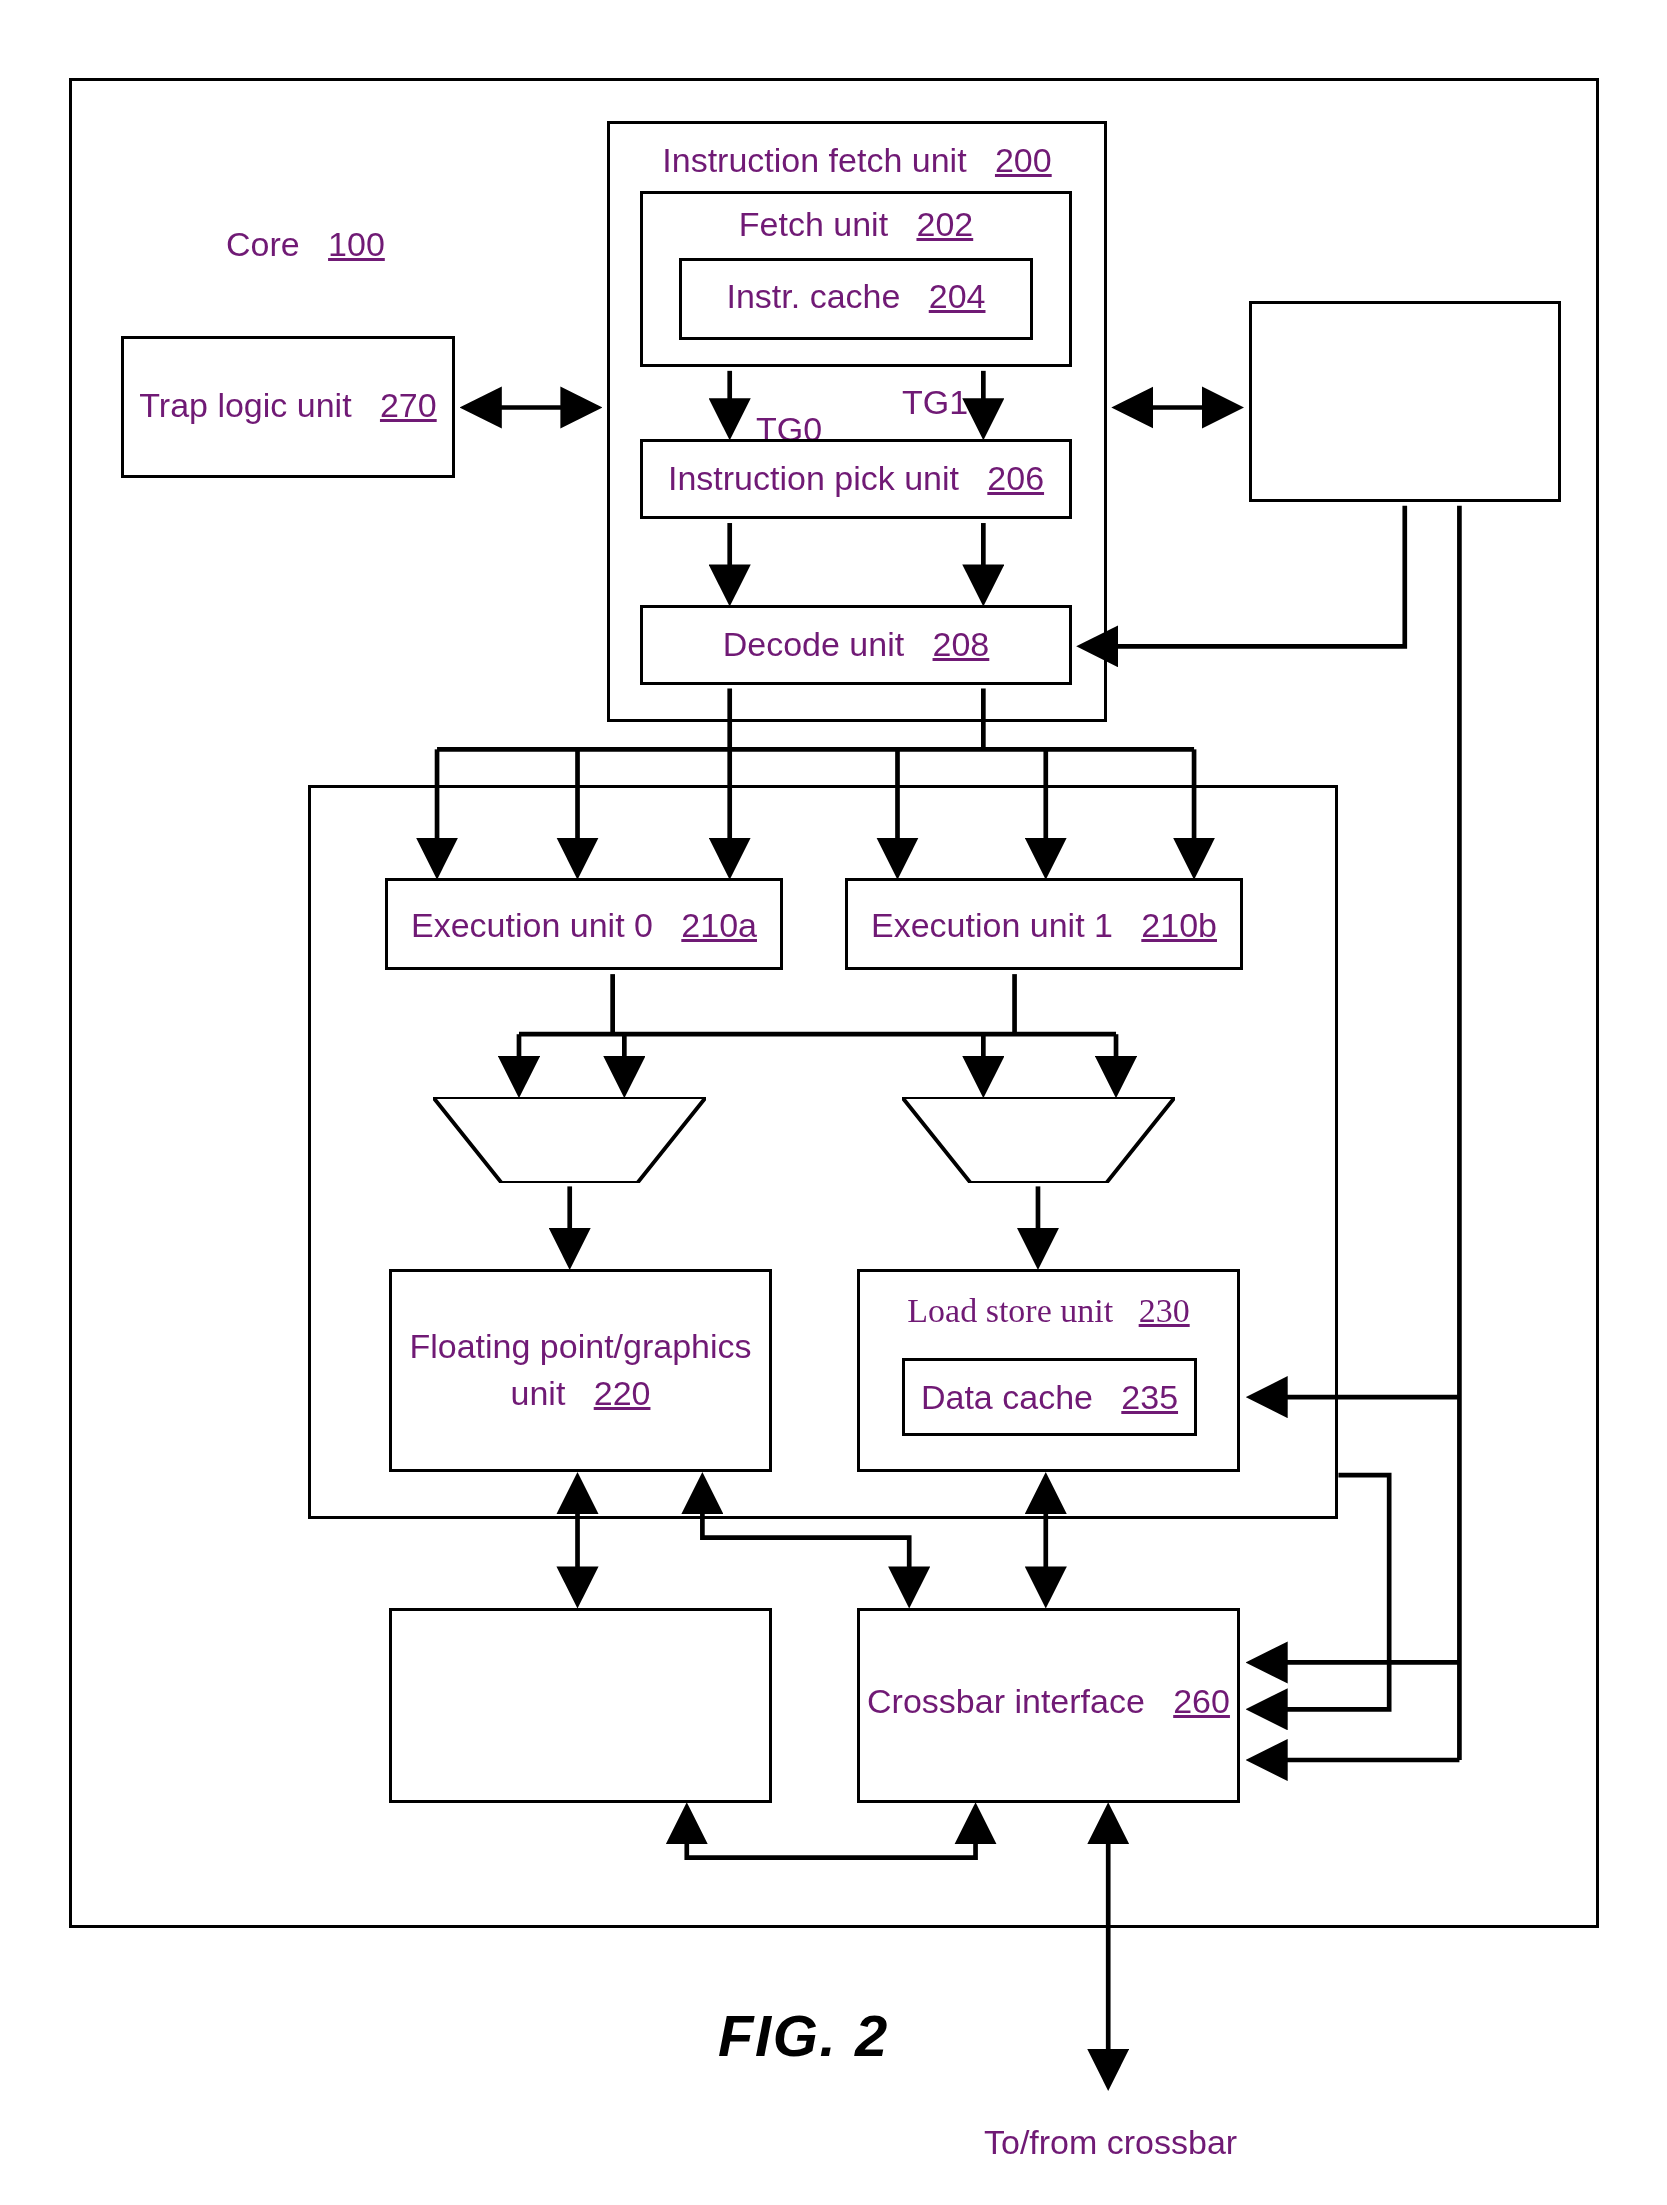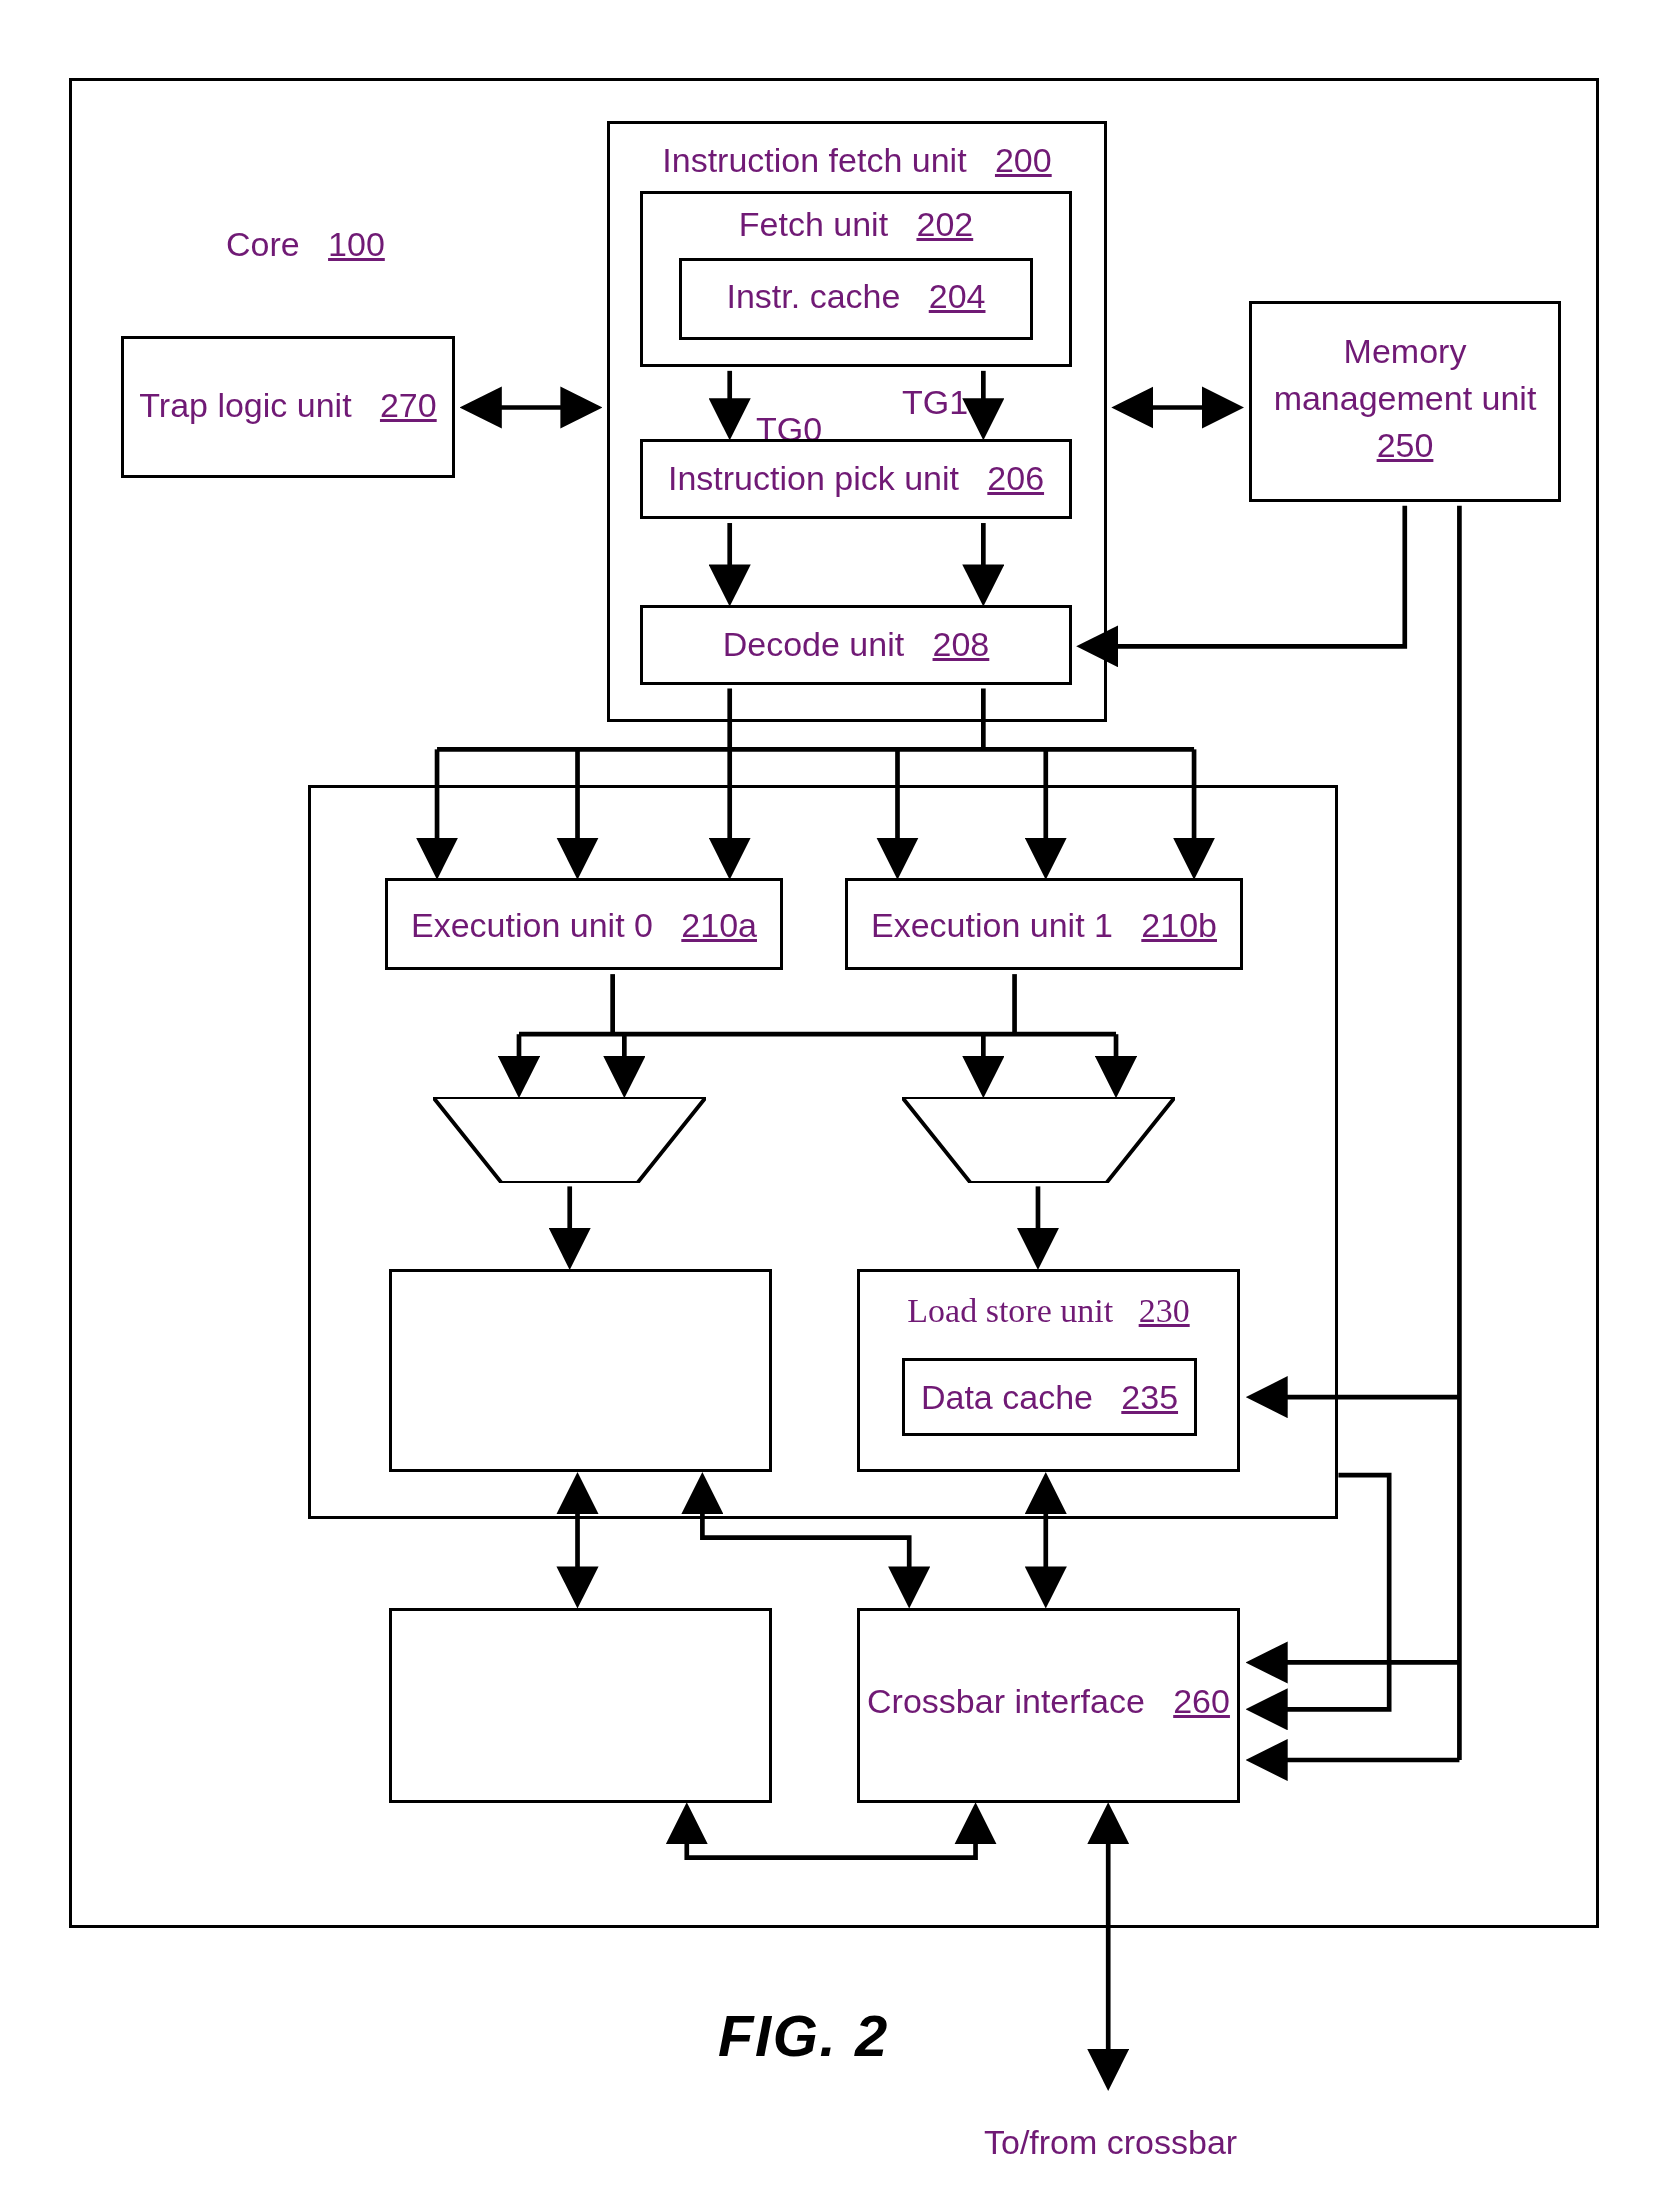--- a/index.html
+++ b/index.html
@@ -102,25 +102,20 @@
   </div>
 
   <div class="box" style="left:121px; top:336px; width:334px; height:142px;"></div>
   <div class="label center" style="left:121px; top:386px; width:334px;">
     <span>Trap logic unit</span>
     <span>&nbsp;</span>
     <span class="underline">270</span>
   </div>
 
   <div class="box" style="left:1249px; top:301px; width:312px; height:201px;"></div>
-  <div class="label center" style="left:1249px; top:328px; width:312px; white-space:normal; line-height:47px;">
-    <span>Memory</span><br>
-    <span>management unit</span><br>
-    <span class="underline">250</span>
-  </div>
 
   <div class="box" style="left:308px; top:785px; width:1030px; height:734px;"></div>
 
   <div class="box" style="left:385px; top:878px; width:398px; height:92px;"></div>
   <div class="label center" style="left:385px; top:906px; width:398px;">
     <span>Execution unit 0</span>
     <span>&nbsp;</span>
     <span class="underline">210a</span>
   </div>
 
@@ -132,20 +127,28 @@
   </div>
 
   <svg class="trap" style="left:433px; top:1097px; width:273px; height:86px;" viewBox="0 0 350 110">
     <polygon points="0,0 350,0 262,110 88,110" fill="#fff" stroke="#000" stroke-width="5"></polygon>
   </svg>
   <svg class="trap" style="left:902px; top:1097px; width:273px; height:86px;" viewBox="0 0 350 110">
     <polygon points="0,0 350,0 262,110 88,110" fill="#fff" stroke="#000" stroke-width="5"></polygon>
   </svg>
 
   <div class="box" style="left:389px; top:1269px; width:383px; height:203px;"></div>
+  <div class="label center" style="left:389px; top:1323px; width:383px; white-space:normal; line-height:47px;">
+    <span>Floating point/graphics</span><br>
+    <span>
+      <span>unit</span>
+      <span>&nbsp;</span>
+      <span class="underline">220</span>
+    </span>
+  </div>
 
   <div class="box" style="left:857px; top:1269px; width:383px; height:203px;"></div>
   <div class="label center" style="left:857px; top:1292px; width:383px;font-family:Liberation Serif, serif;">
     <span>Load store unit</span>
     <span>&nbsp;</span>
     <span class="underline">230</span>
   </div>
 
   <div class="box" style="left:902px; top:1358px; width:295px; height:78px;"></div>
   <div class="label center" style="left:902px; top:1378px; width:295px;">

